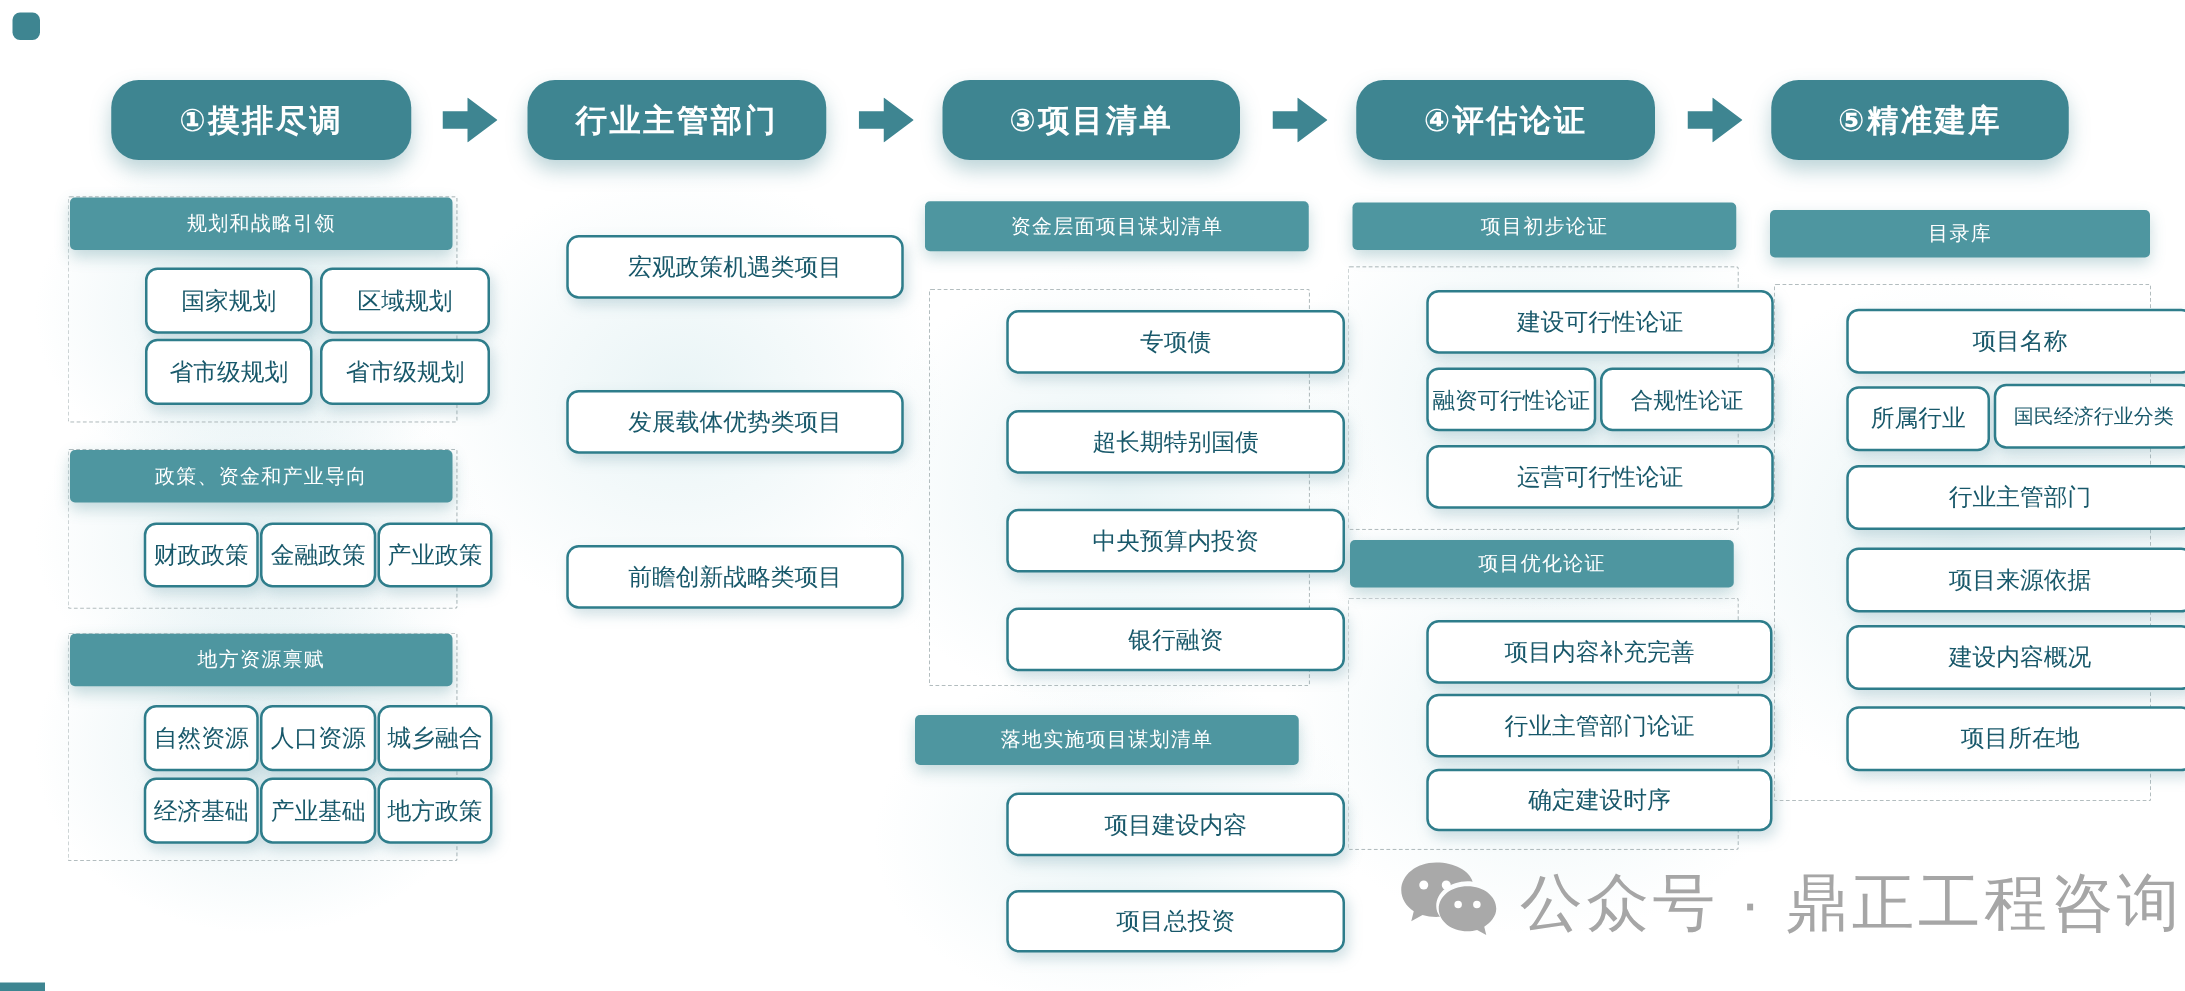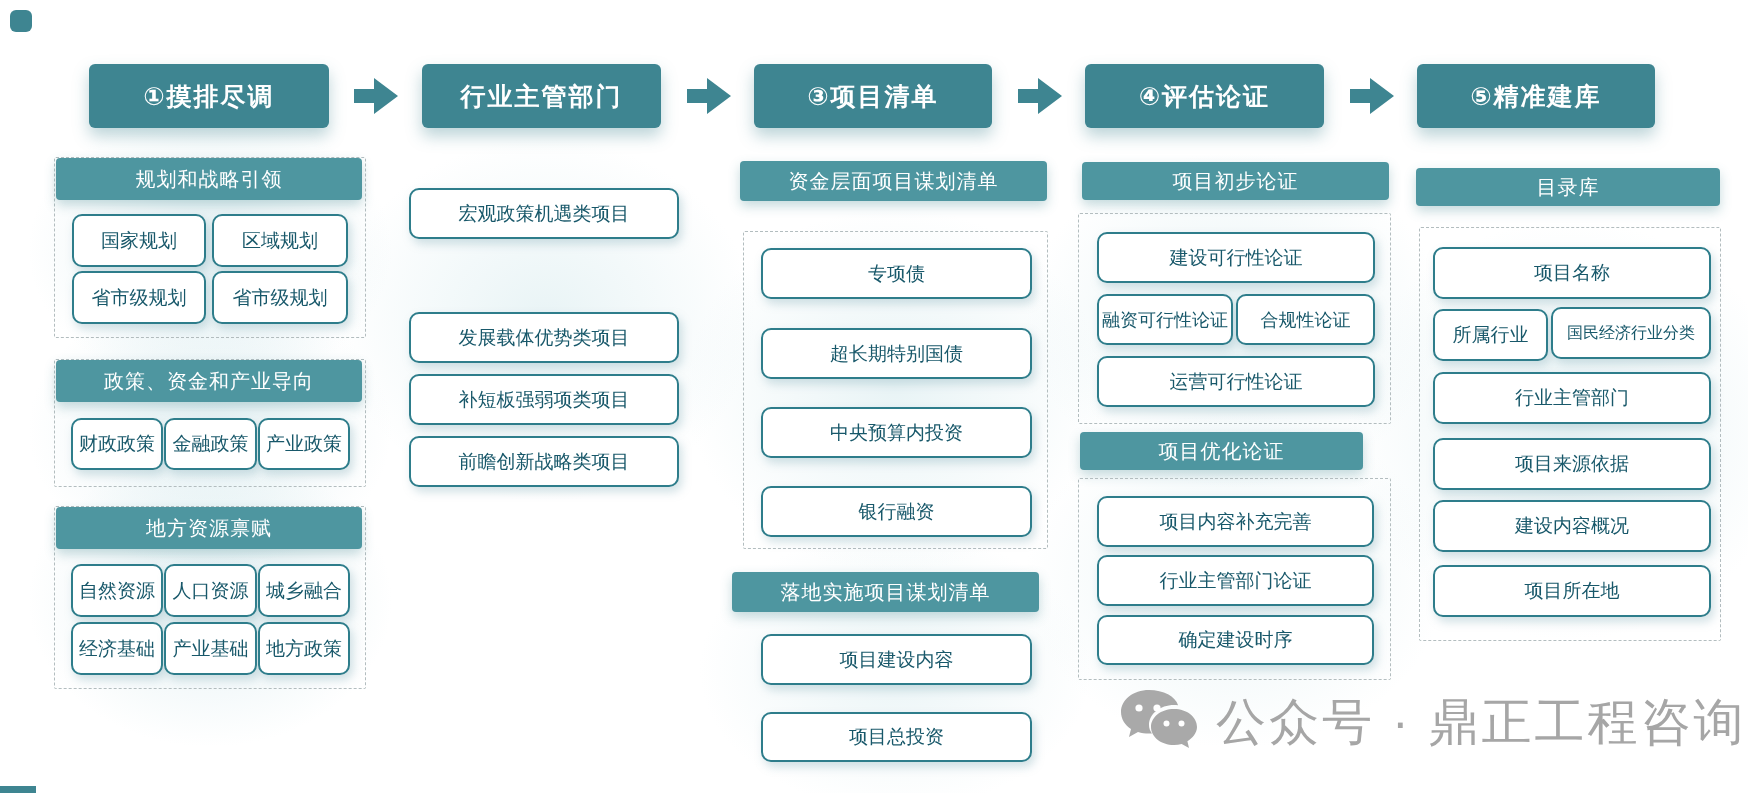--- a/index.html
+++ b/index.html
@@ -16,35 +16,36 @@
       radial-gradient(280px 200px at 895px 670px, rgba(205,230,234,0.40), rgba(255,255,255,0) 70%),
       radial-gradient(300px 240px at 1235px 320px, rgba(205,230,234,0.45), rgba(255,255,255,0) 70%),
       radial-gradient(300px 240px at 1235px 580px, rgba(205,230,234,0.40), rgba(255,255,255,0) 70%),
       radial-gradient(320px 300px at 1570px 430px, rgba(205,230,234,0.45), rgba(255,255,255,0) 70%),
       #ffffff;
   }
   .hdr{
     position:absolute;height:64px;background:#3E8591;color:#fff;
     font-size:25px;font-weight:bold;letter-spacing:2px;
     display:flex;align-items:center;justify-content:center;
-    border-radius:6px;box-shadow:0 8px 16px rgba(62,133,144,0.35);
+    border-radius:22px;box-shadow:0 8px 16px rgba(62,133,144,0.35);
   }
   .arrow{position:absolute;width:44px;height:36px;}
   .gbar{
     position:absolute;height:42px;background:#4E96A0;color:#fff;
-    font-size:20px;letter-spacing:1px;
+    font-size:16px;letter-spacing:1px;
     display:flex;align-items:center;justify-content:center;
     border-radius:4px;box-shadow:0 5px 12px rgba(62,133,144,0.30);font-family:Liberation Serif, serif;
   }
   .dash{position:absolute;border:1.5px dashed #b3bdbf;border-radius:2px;}
   .box{
     position:absolute;background:#ffffff;border:2px solid #2E7D8B;border-radius:10px;
     color:#18586A;font-size:19px;
     display:flex;align-items:center;justify-content:center;text-align:center;
     box-shadow:3px 5px 10px rgba(125,170,180,0.35);
+    margin-left:44px;
   }
   .wm{position:absolute;display:flex;align-items:center;gap:18px;color:#a6a6a6;}
   .wm-text{font-size:50px;letter-spacing:3px;white-space:nowrap;}
   .corner-mark{position:absolute;left:10px;top:10px;width:22px;height:22px;background:#3E8591;border-radius:6px;}
   .edge-mark{position:absolute;left:0;top:786px;width:36px;height:7px;background:#3E8591;}
 </style>
 </head>
 <body>
 
 <div id="canvas">
@@ -96,40 +97,39 @@
   <div class="gbar" style="left:56px;top:507px;width:306px">地方资源禀赋</div>
   <div class="box" style="left:71px;top:564px;width:88px;height:49px">自然资源</div>
   <div class="box" style="left:164px;top:564px;width:89px;height:49px">人口资源</div>
   <div class="box" style="left:258px;top:564px;width:88px;height:49px">城乡融合</div>
   <div class="box" style="left:71px;top:622px;width:88px;height:49px">经济基础</div>
   <div class="box" style="left:164px;top:622px;width:89px;height:49px">产业基础</div>
   <div class="box" style="left:258px;top:622px;width:88px;height:49px">地方政策</div>
 
   <div class="box" style="left:409px;top:188px;width:266px;height:47px">宏观政策机遇类项目</div>
   <div class="box" style="left:409px;top:312px;width:266px;height:47px">发展载体优势类项目</div>
-  <div class="box" style="left:409px;top:374px;width:266px;height:47px">补短板强弱项类项目</div>
   <div class="box" style="left:409px;top:436px;width:266px;height:47px">前瞻创新战略类项目</div>
 
   <div class="gbar" style="left:740px;top:161px;width:307px;height:40px">资金层面项目谋划清单</div>
   <div class="dash" style="left:743px;top:231px;width:303px;height:316px"></div>
   <div class="box" style="left:761px;top:248px;width:267px;height:47px">专项债</div>
   <div class="box" style="left:761px;top:328px;width:267px;height:47px">超长期特别国债</div>
   <div class="box" style="left:761px;top:407px;width:267px;height:47px">中央预算内投资</div>
   <div class="box" style="left:761px;top:486px;width:267px;height:47px">银行融资</div>
   <div class="gbar" style="left:732px;top:572px;width:307px;height:40px">落地实施项目谋划清单</div>
   <div class="box" style="left:761px;top:634px;width:267px;height:47px">项目建设内容</div>
   <div class="box" style="left:761px;top:712px;width:267px;height:46px">项目总投资</div>
 
   <div class="gbar" style="left:1082px;top:162px;width:307px;height:38px">项目初步论证</div>
   <div class="dash" style="left:1078px;top:213px;width:311px;height:209px"></div>
   <div class="box" style="left:1097px;top:232px;width:274px;height:47px">建设可行性论证</div>
   <div class="box" style="left:1097px;top:294px;width:132px;height:47px;font-size:18px">融资可行性论证</div>
   <div class="box" style="left:1236px;top:294px;width:135px;height:47px;font-size:18px">合规性论证</div>
   <div class="box" style="left:1097px;top:356px;width:274px;height:47px">运营可行性论证</div>
-  <div class="gbar" style="left:1080px;top:432px;width:283px;height:38px">项目优化论证</div>
+  <div class="gbar" style="left:1080px;top:432px;width:307px;height:38px">项目优化论证</div>
   <div class="dash" style="left:1078px;top:478px;width:311px;height:200px"></div>
   <div class="box" style="left:1097px;top:496px;width:273px;height:47px">项目内容补充完善</div>
   <div class="box" style="left:1097px;top:555px;width:273px;height:47px">行业主管部门论证</div>
   <div class="box" style="left:1097px;top:615px;width:273px;height:46px">确定建设时序</div>
 
   <div class="gbar" style="left:1416px;top:168px;width:304px;height:38px">目录库</div>
   <div class="dash" style="left:1419px;top:227px;width:300px;height:412px"></div>
   <div class="box" style="left:1433px;top:247px;width:274px;height:48px">项目名称</div>
   <div class="box" style="left:1433px;top:309px;width:111px;height:48px">所属行业</div>
   <div class="box" style="left:1551px;top:307px;width:156px;height:48px;font-size:16px">国民经济行业分类</div>

